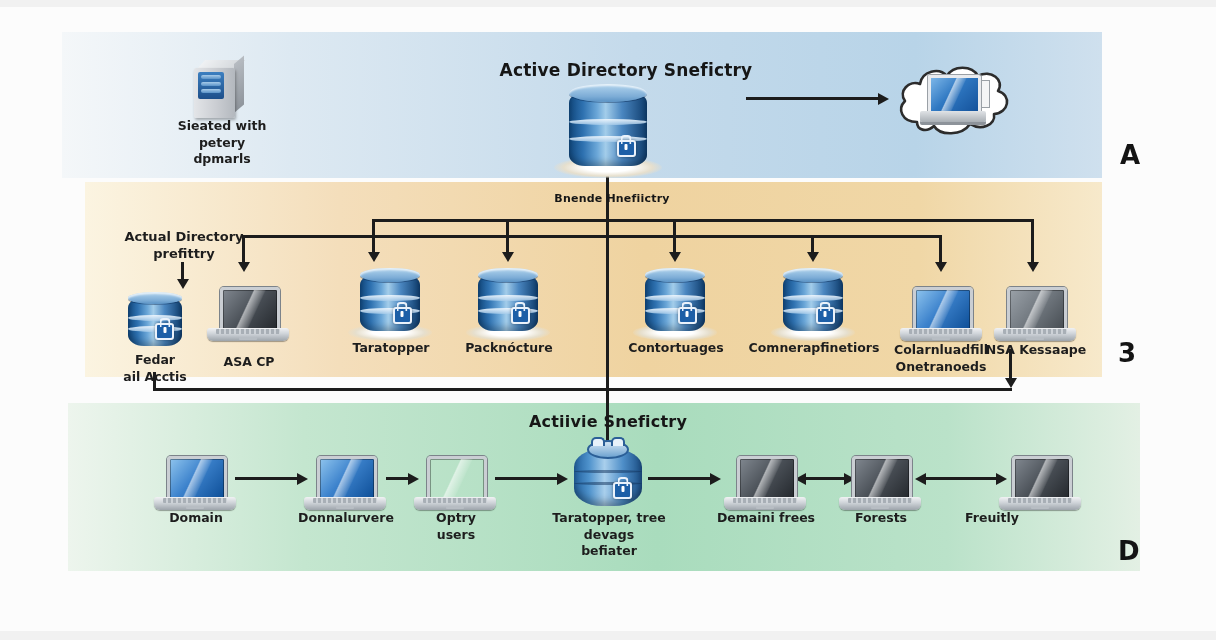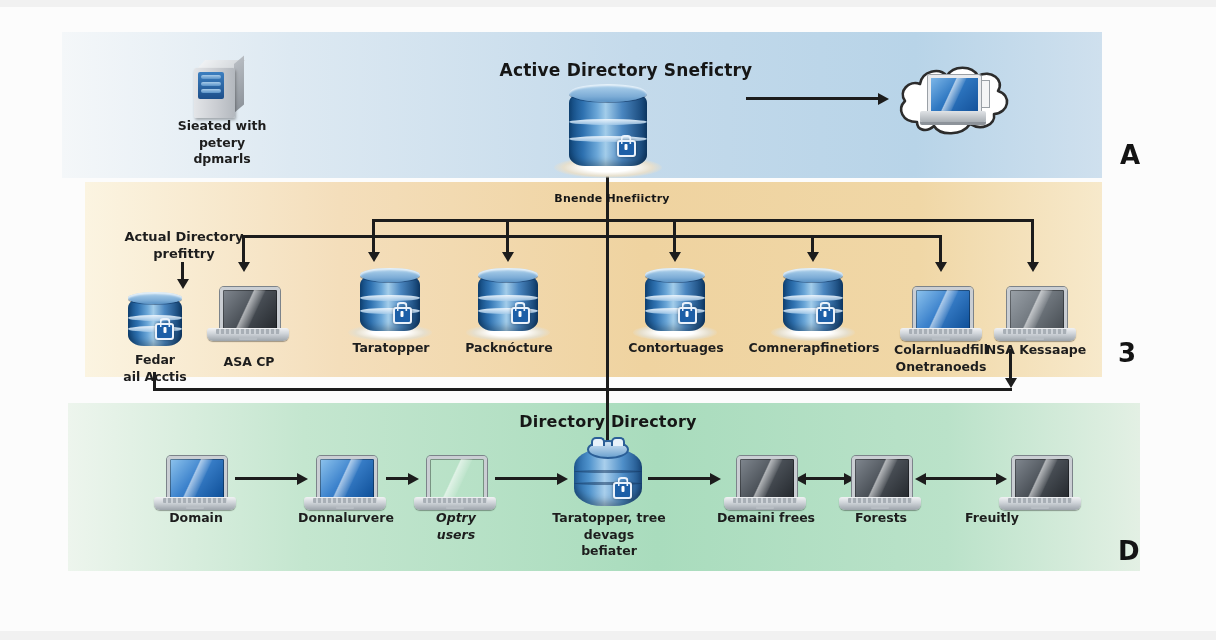--- a/index.html
+++ b/index.html
@@ -259,39 +259,39 @@
 Onetranoeds</div>
 
   <div class="laptop" style="left:994px;top:287px;">
     <div class="lt-screen scr-gray"></div>
     <div class="lt-base"></div>
   </div>
   <div class="caption" style="left:1036px;top:342px;width:120px;">NSA Kessaape</div>
 
   <div class="letter" style="left:1118px;top:338px;">3</div>
 
-  <div class="title" style="left:458px;top:412px;width:300px;font-size:16px;">Directory Directory</div>
+  <div class="title" style="left:458px;top:412px;width:300px;font-size:16px;">Actiivie Snefictry</div>
 
   <div class="laptop" style="left:154px;top:456px;">
     <div class="lt-screen scr-blue"></div>
     <div class="lt-base"></div>
   </div>
   <div class="caption" style="left:196px;top:510px;width:110px;">Domain</div>
 
   <div class="laptop" style="left:304px;top:456px;">
     <div class="lt-screen scr-blue"></div>
     <div class="lt-base"></div>
   </div>
   <div class="caption" style="left:346px;top:510px;width:130px;">Donnalurvere</div>
 
   <div class="laptop" style="left:414px;top:456px;">
     <div class="lt-screen scr-navy"></div>
     <div class="lt-base"></div>
   </div>
-  <div class="caption" style="left:456px;top:510px;width:110px;font-style:italic;">Optry
+  <div class="caption" style="left:456px;top:510px;width:110px;">Optry
 users</div>
 
   <div class="barrel" style="left:572px;top:440px;width:72px;height:66px;">
     <div class="brl-body">
       <div class="brl-band" style="top:36%;"></div>
       <div class="brl-band" style="top:58%;"></div>
       <div class="lock"></div>
     </div>
     <div class="brl-cap"></div>
   </div>

